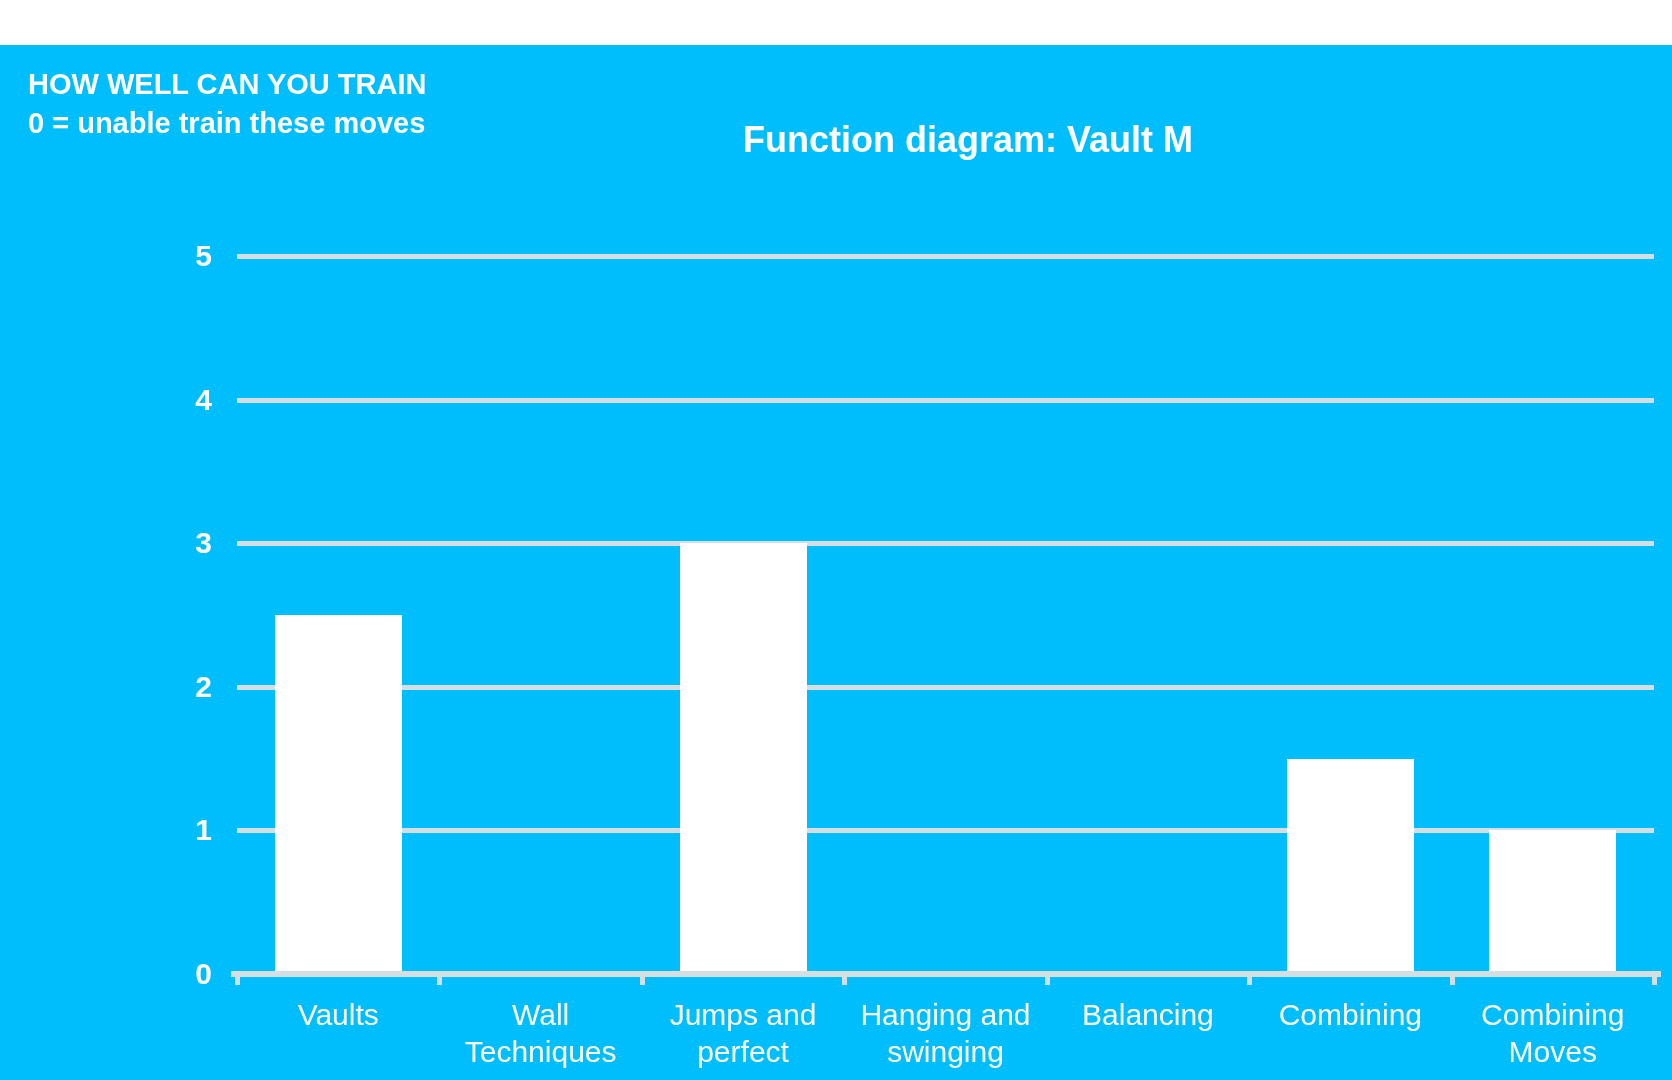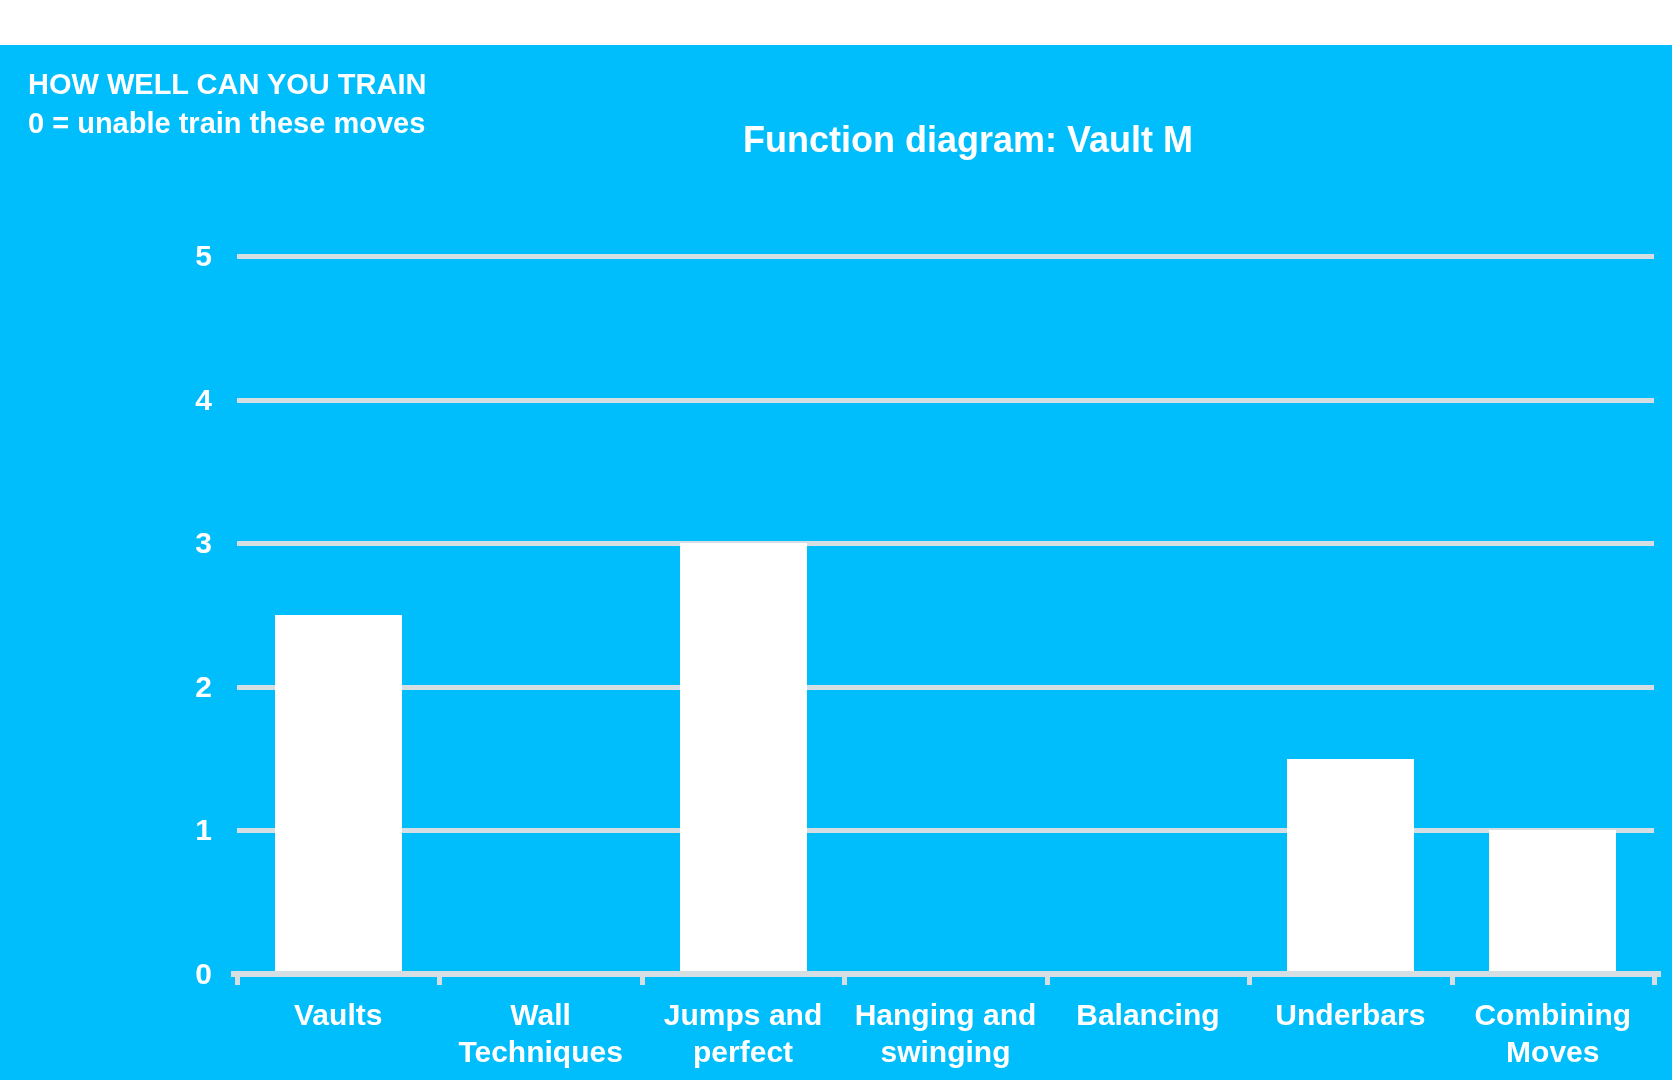--- a/index.html
+++ b/index.html
@@ -54,21 +54,21 @@
   }
   .ylabel{
     position:absolute;left:120px;width:92px;
     text-align:right;
     font-size:30px;font-weight:bold;line-height:40px;
     color:var(--text);
   }
   .xlabel{
     position:absolute;top:951px;
     text-align:center;
-    font-size:30px;font-weight:bold;line-height:37px;
+    font-size:30px;font-weight:normal;line-height:37px;
     color:var(--text);
   }
 </style>
 </head>
 <body>
 
 <div class="page">
 
   <div class="note">
     <div>HOW WELL CAN YOU TRAIN</div>
@@ -111,17 +111,17 @@
       <div class="ylabel" style="top: 478.2px;">3</div>
       <div class="ylabel" style="top: 334.6px;">4</div>
       <div class="ylabel" style="top: 191px;">5</div>
     </div>
   <div id="xlabels">
       <div class="xlabel" style="left: 237px; width: 202.429px;">Vaults</div>
       <div class="xlabel" style="left: 439.429px; width: 202.429px;">Wall Techniques</div>
       <div class="xlabel" style="left: 641.857px; width: 202.429px;">Jumps and perfect</div>
       <div class="xlabel" style="left: 844.286px; width: 202.429px;">Hanging and swinging</div>
       <div class="xlabel" style="left: 1046.71px; width: 202.429px;">Balancing</div>
-      <div class="xlabel" style="left: 1249.14px; width: 202.429px;">Underbars</div>
+      <div class="xlabel" style="left: 1249.14px; width: 202.429px;">Combining</div>
       <div class="xlabel" style="left: 1451.57px; width: 202.429px;">Combining Moves</div>
     </div>
 
 </div>
 
 </body></html>

